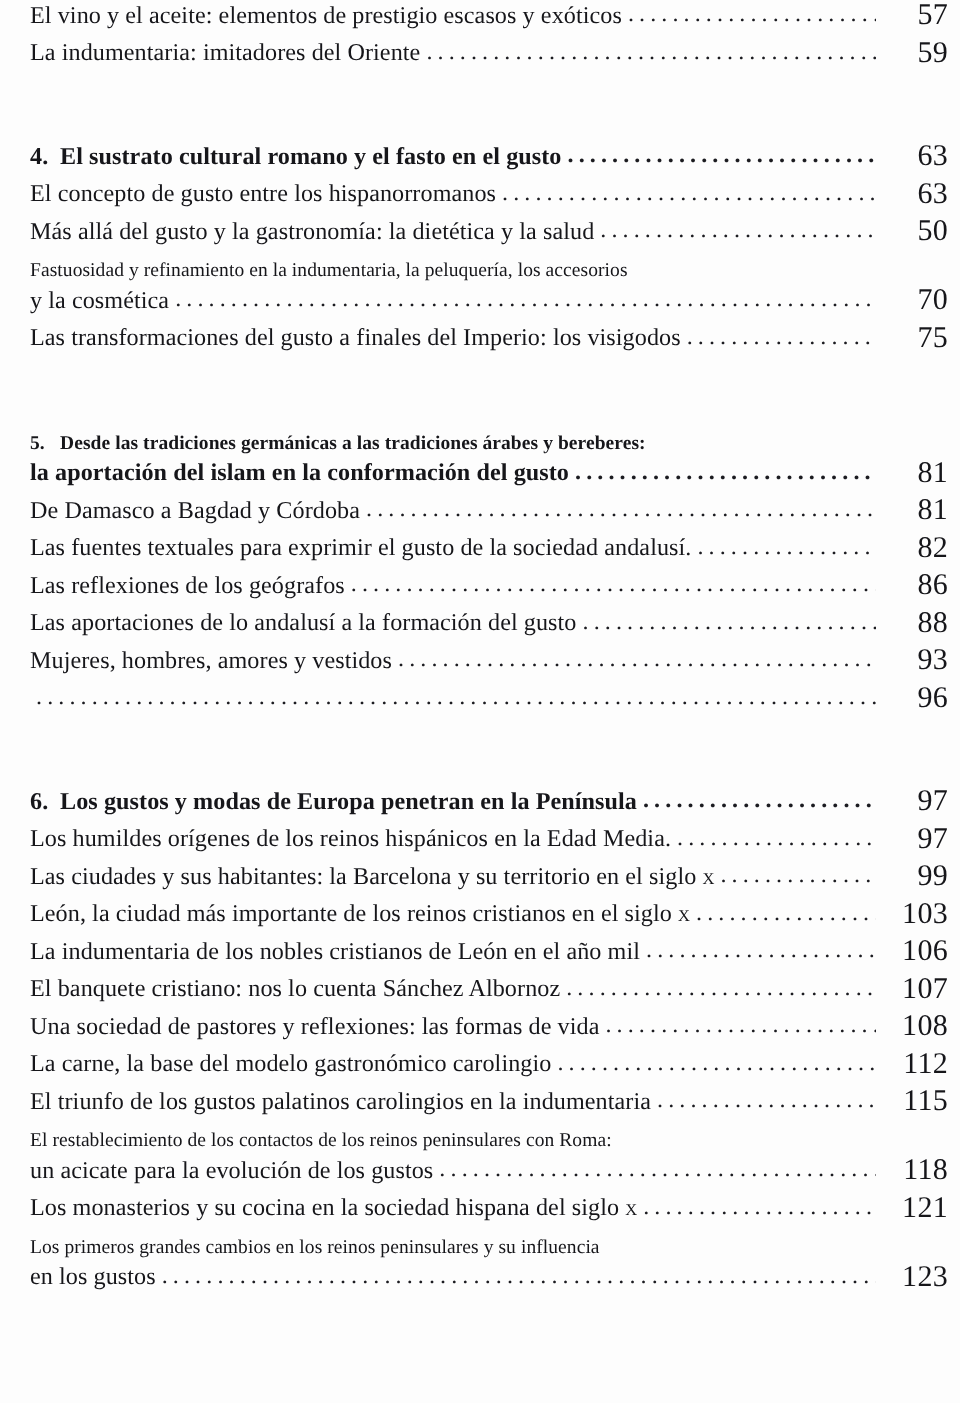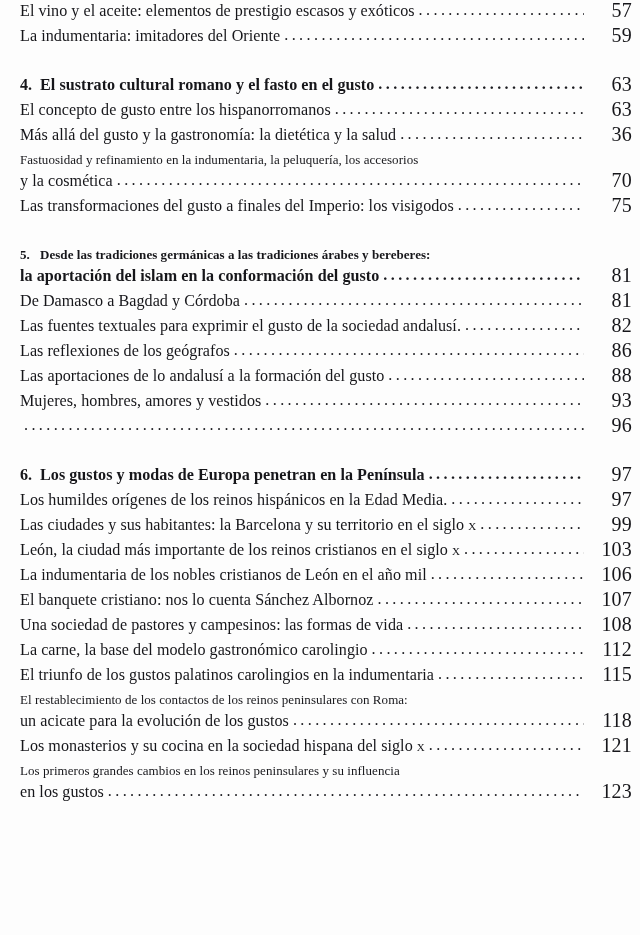--- a/index.html
+++ b/index.html
@@ -89,21 +89,21 @@
   .wrap-first {
     font-size: 13px;
     line-height: 21px;
     letter-spacing: 0.05px;
     white-space: nowrap;
   }
 
   
   .sp-entry { margin-top: 4px; }
   .sp-first { margin-top: 0; }
-  .sp-chapter { margin-top: 28px; }
+  .sp-chapter { margin-top: 48px; }
 
   .smallcap-x {
     font-variant: small-caps;
     text-transform: lowercase;
   }
 </style>
 </head>
 <body>
 
 <div id="toc-page">
@@ -132,21 +132,21 @@
       <div class="toc-entry">
         <span class="entry-title">El concepto de gusto entre los hispanorromanos</span>
         <span class="leader"></span>
         <span class="page-num">63</span>
       </div>
     </div>
     <div class="toc-item sp-entry">
       <div class="toc-entry">
         <span class="entry-title">Más allá del gusto y la gastronomía: la dietética y la salud</span>
         <span class="leader"></span>
-        <span class="page-num">36</span>
+        <span class="page-num">50</span>
       </div>
     </div>
     <div class="toc-item sp-entry">
       <div class="wrap-first">Fastuosidad y refinamiento en la indumentaria, la peluquería, los accesorios</div>
       <div class="toc-entry">
         <span class="entry-title">y la cosmética</span>
         <span class="leader"></span>
         <span class="page-num">70</span>
       </div>
     </div>
@@ -243,21 +243,21 @@
     </div>
     <div class="toc-item sp-entry">
       <div class="toc-entry">
         <span class="entry-title">El banquete cristiano: nos lo cuenta Sánchez Albornoz</span>
         <span class="leader"></span>
         <span class="page-num">107</span>
       </div>
     </div>
     <div class="toc-item sp-entry">
       <div class="toc-entry">
-        <span class="entry-title">Una sociedad de pastores y campesinos: las formas de vida</span>
+        <span class="entry-title">Una sociedad de pastores y reflexiones: las formas de vida</span>
         <span class="leader"></span>
         <span class="page-num">108</span>
       </div>
     </div>
     <div class="toc-item sp-entry">
       <div class="toc-entry">
         <span class="entry-title">La carne, la base del modelo gastronómico carolingio</span>
         <span class="leader"></span>
         <span class="page-num">112</span>
       </div>

